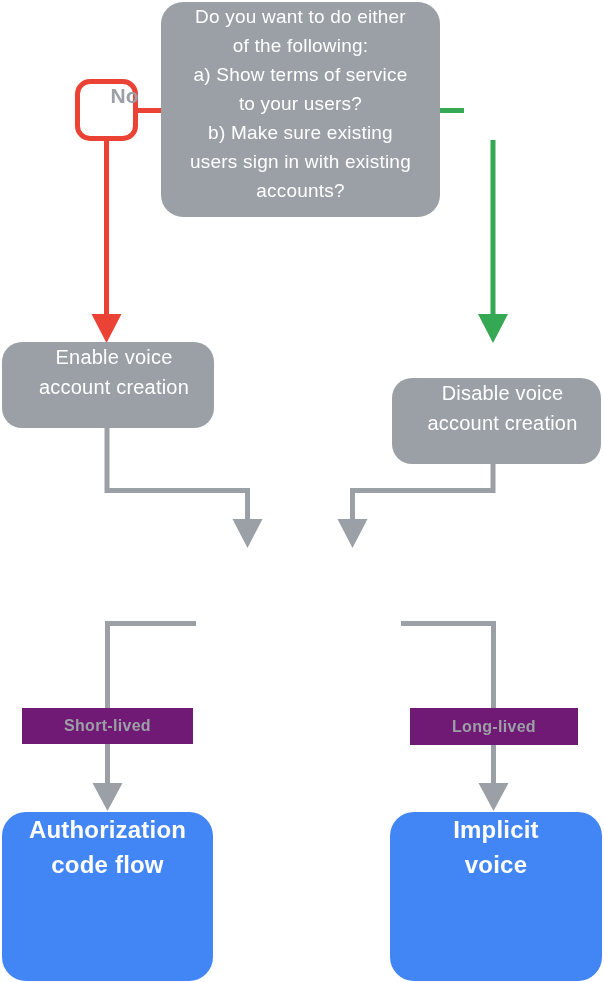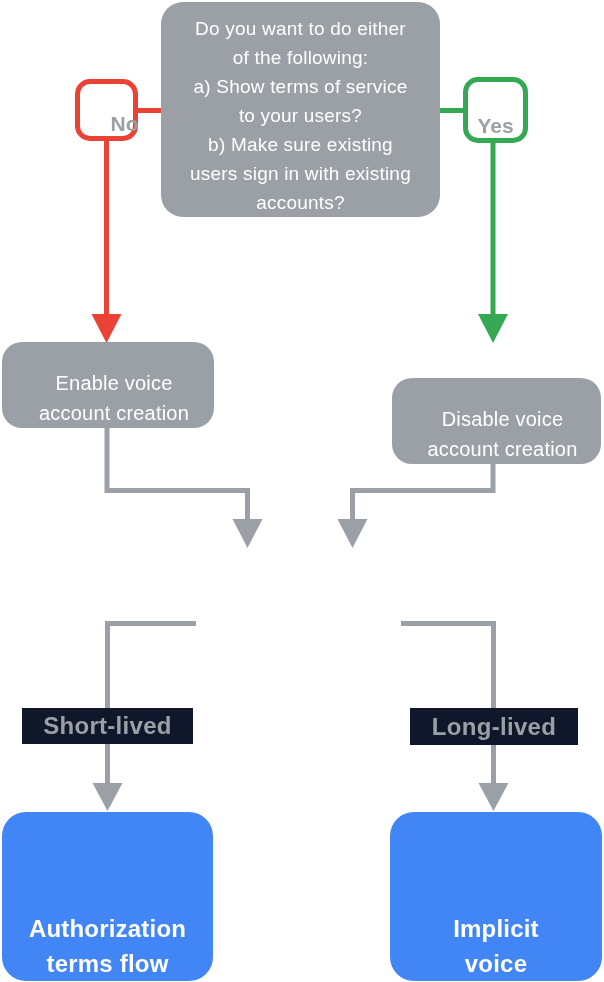--- a/index.html
+++ b/index.html
@@ -1,31 +1,31 @@
 <!DOCTYPE html>
 <html><head>
 <meta charset="utf-8">
 <style>
   html,body{margin:0;padding:0;background:#ffffff;}
   body{font-family:"Liberation Sans","DejaVu Sans",sans-serif;}
   .canvas{position:relative;width:604px;height:982px;background:#ffffff;overflow:hidden;}
   .connector-layer{position:absolute;left:0;top:0;width:604px;height:982px;z-index:1;}
-  .node{position:absolute;z-index:2;display:flex;align-items:flex-end;justify-content:center;
+  .node{position:absolute;z-index:2;display:flex;align-items:flex-start;justify-content:center;
         text-align:center;box-sizing:border-box;white-space:pre-line;}
   .q-node{background:#9AA0A6;color:#ffffff;border-radius:22px;}
   .top-question{left:161px;top:2px;width:279px;height:215px;font-size:19px;line-height:29px;letter-spacing:.2px;}
   .decision-pill{background:#ffffff;color:#9AA0A6;font-weight:700;font-size:21px;border-radius:15px;}
   .no-pill{left:75px;top:79px;width:63px;height:62px;border:5px solid #EA4335;padding-left:36px;}
   .yes-pill{left:463px;top:77px;width:65px;height:66px;border:5px solid #34A853;}
   .action-node{background:#9AA0A6;color:#ffffff;border-radius:20px;font-size:20px;line-height:30px;letter-spacing:.2px;padding-left:12px;}
   .enable-node{left:2px;top:342px;width:212px;height:86px;}
   .disable-node{left:392px;top:342px;width:209px;height:86px;margin-top:36px;}
   .token-question{left:194px;top:550px;width:209px;height:139px;font-size:19px;line-height:29px;letter-spacing:.2px;}
-  .edge-label{position:absolute;z-index:2;background:#0f172a;color:#9AA0A6;font-weight:600;
-              font-size:24px;display:flex;align-items:center;justify-content:center;letter-spacing:.3px;}
+  .edge-label{position:absolute;z-index:2;background:#701a75;color:#9AA0A6;font-weight:600;
+              font-size:16px;display:flex;align-items:center;justify-content:center;letter-spacing:.3px;}
   .short-label{left:22px;top:708px;width:171px;height:36px;}
   .long-label{left:410px;top:708px;width:168px;height:37px;}
   .result-node{background:#4285F4;color:#ffffff;border-radius:24px;font-weight:700;
                font-size:24px;line-height:35px;letter-spacing:.2px;}
   .auth-node{left:2px;top:812px;width:211px;height:169px;}
   .implicit-node{left:390px;top:812px;width:212px;height:169px;}
   .edge{fill:none;stroke-width:5;stroke-linejoin:miter;}
   .edge-red{stroke:#EA4335;}
   .edge-green{stroke:#34A853;}
   .edge-gray{stroke:#9AA0A6;}
@@ -68,23 +68,20 @@
 to your users?
 b) Make sure existing
 users sign in with existing
 accounts?</span>
   </div>
 
   <div class="node decision-pill no-pill">
     <span>No</span>
   </div>
 
-  <div class="node decision-pill yes-pill">
-    <span>Yes</span>
-  </div>
 
   <div class="node action-node enable-node">
     <span>Enable voice
 account creation</span>
   </div>
 
   <div class="node action-node disable-node">
     <span>Disable voice
 account creation</span>
   </div>
@@ -93,21 +90,21 @@
   <div class="edge-label short-label">
     <span>Short-lived</span>
   </div>
 
   <div class="edge-label long-label">
     <span>Long-lived</span>
   </div>
 
   <div class="node result-node auth-node">
     <span>Authorization
-terms flow</span>
+code flow</span>
   </div>
 
   <div class="node result-node implicit-node">
     <span>Implicit
 voice</span>
   </div>
 
 </div>
 
 </body></html>

